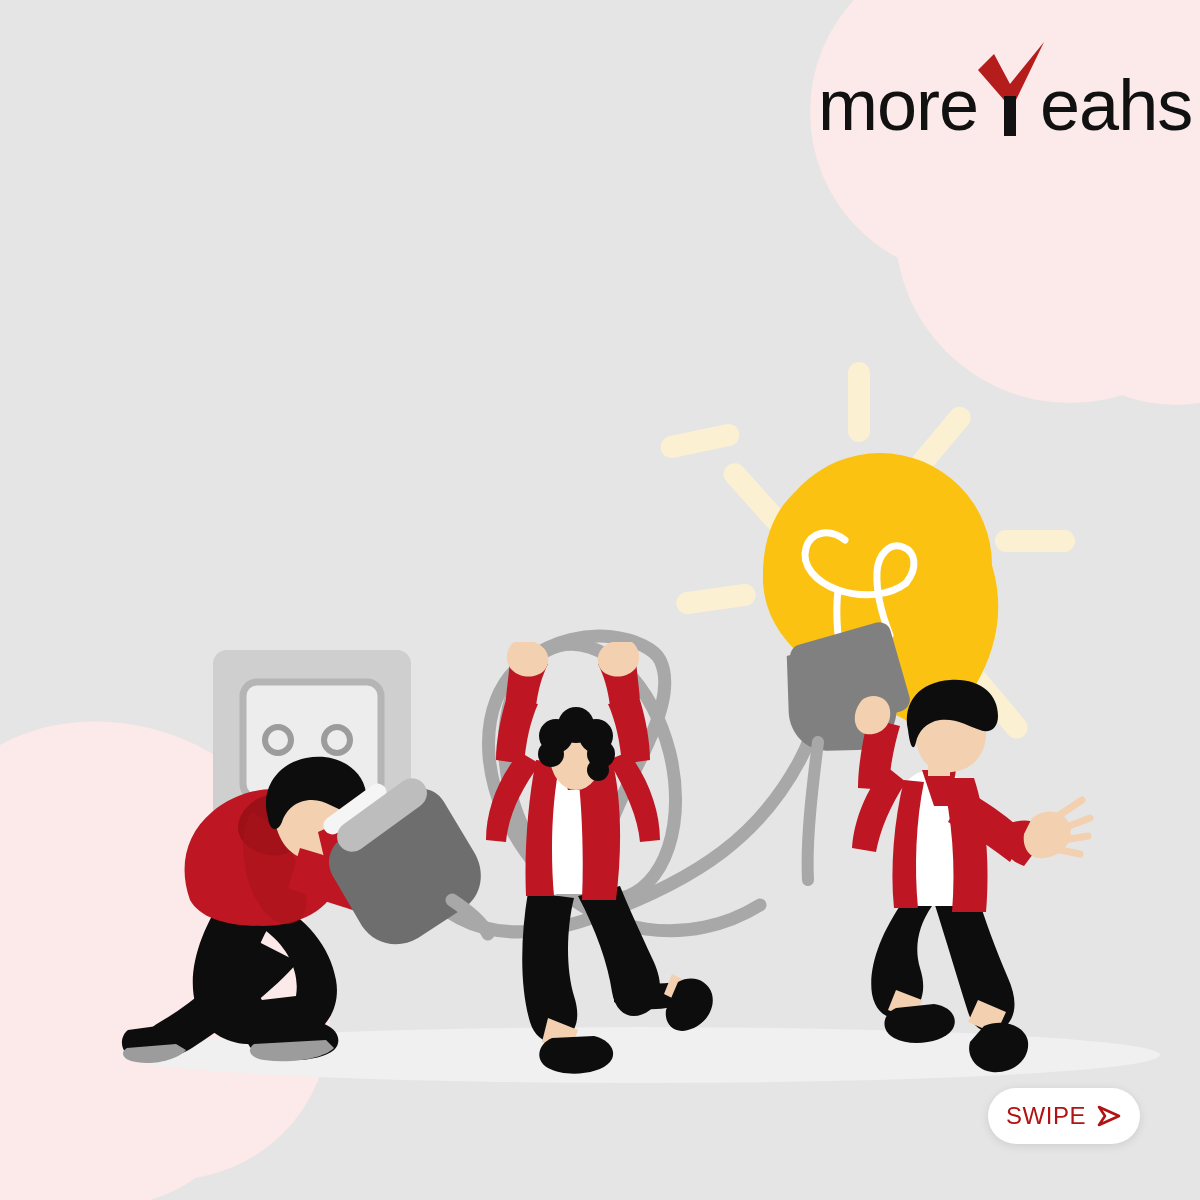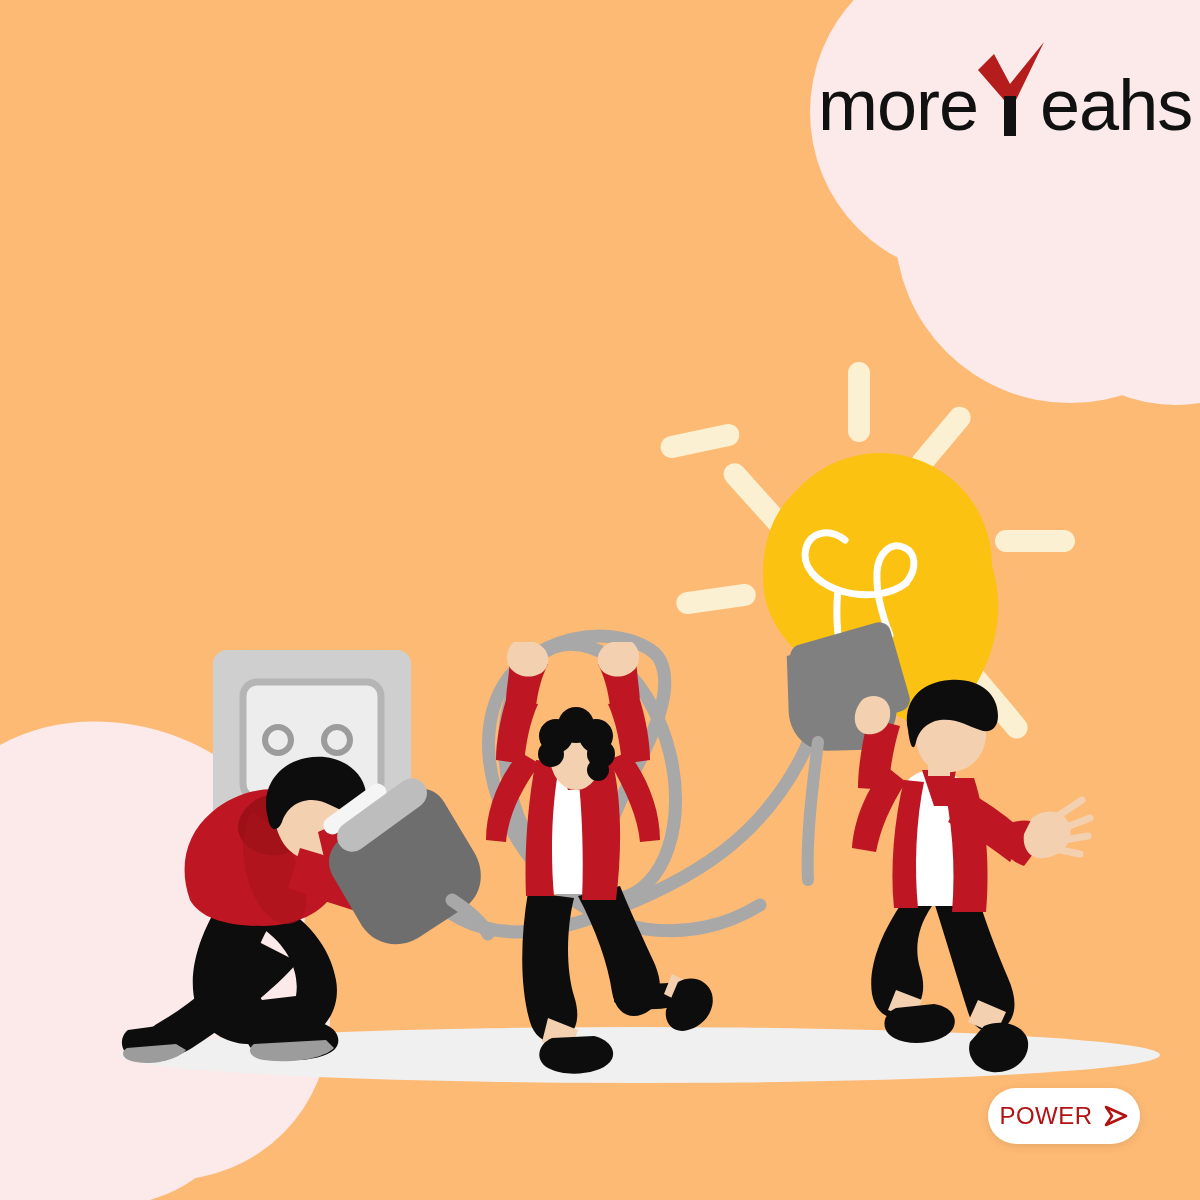--- a/index.html
+++ b/index.html
@@ -2,21 +2,21 @@
 <html><head>
 <meta charset="utf-8">
 <style>
   * { margin:0; padding:0; box-sizing:border-box; }
   html,body { width:1200px; height:1200px; background:#ffffff; }
   body { font-family:"Liberation Sans", sans-serif; overflow:hidden; }
 
   #poster {
     position:relative;
     width:1200px; height:1200px;
-    background:#fdba74;
+    background:#e5e5e5;
     overflow:hidden;
   }
 
   .layer { position:absolute; left:0; top:0; width:1200px; height:1200px; }
 
   
   .headline { position:absolute; left:60px; top:168px; }
   .headline .line {
     font-weight:bold;
     font-size:72px;
@@ -335,21 +335,21 @@
     <span class="part">more</span><span class="tick-wrap">
       <svg width="78" height="110" viewBox="0 0 78 110" xmlns="http://www.w3.org/2000/svg">
         <path d="M4,30 L20,14 L36,44 L70,2 L42,60 L42,96 L30,96 L30,60 Z" fill="#B51C1C"></path>
         <path d="M30,56 L42,56 L42,96 L30,96 Z" fill="#111111"></path>
       </svg>
     </span><span class="part">eahs</span>
   </div>
 
 
   <div class="swipe">
-    <span class="txt">POWER</span>
+    <span class="txt">SWIPE</span>
     <span class="arrow">
       <svg width="26" height="22" viewBox="0 0 26 22" xmlns="http://www.w3.org/2000/svg">
         <path d="M3,2 L23,11 L3,20 L9,11 Z" fill="none" stroke="#B21212" stroke-width="2.6" stroke-linejoin="round" stroke-linecap="round"></path>
       </svg>
     </span>
   </div>
 
 </div>
 
 </body></html>

